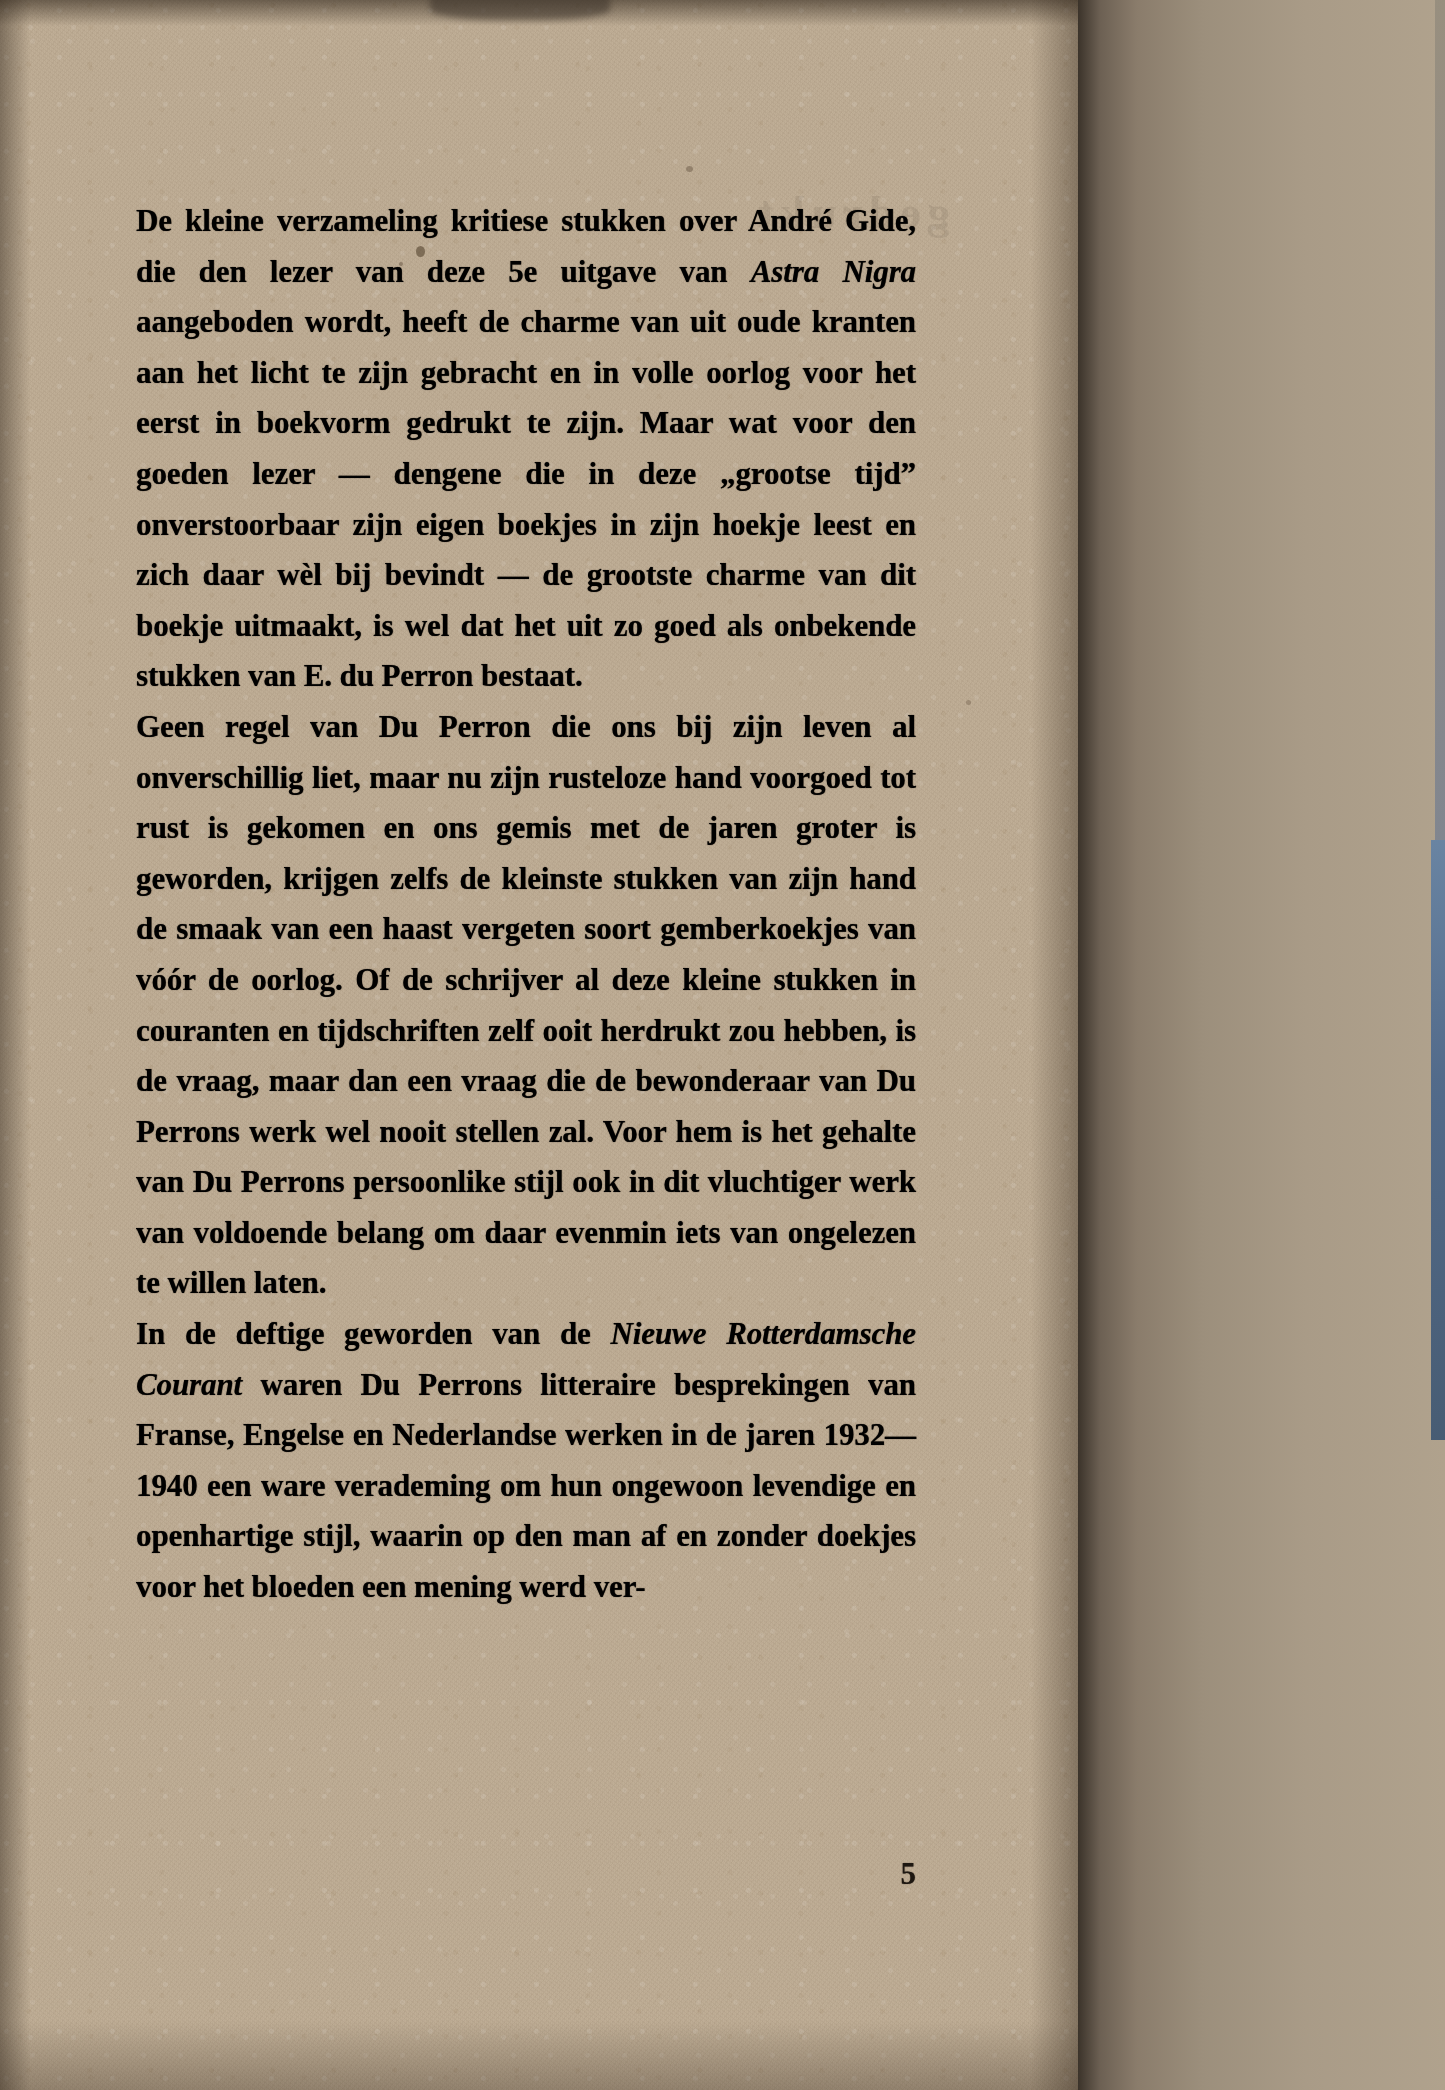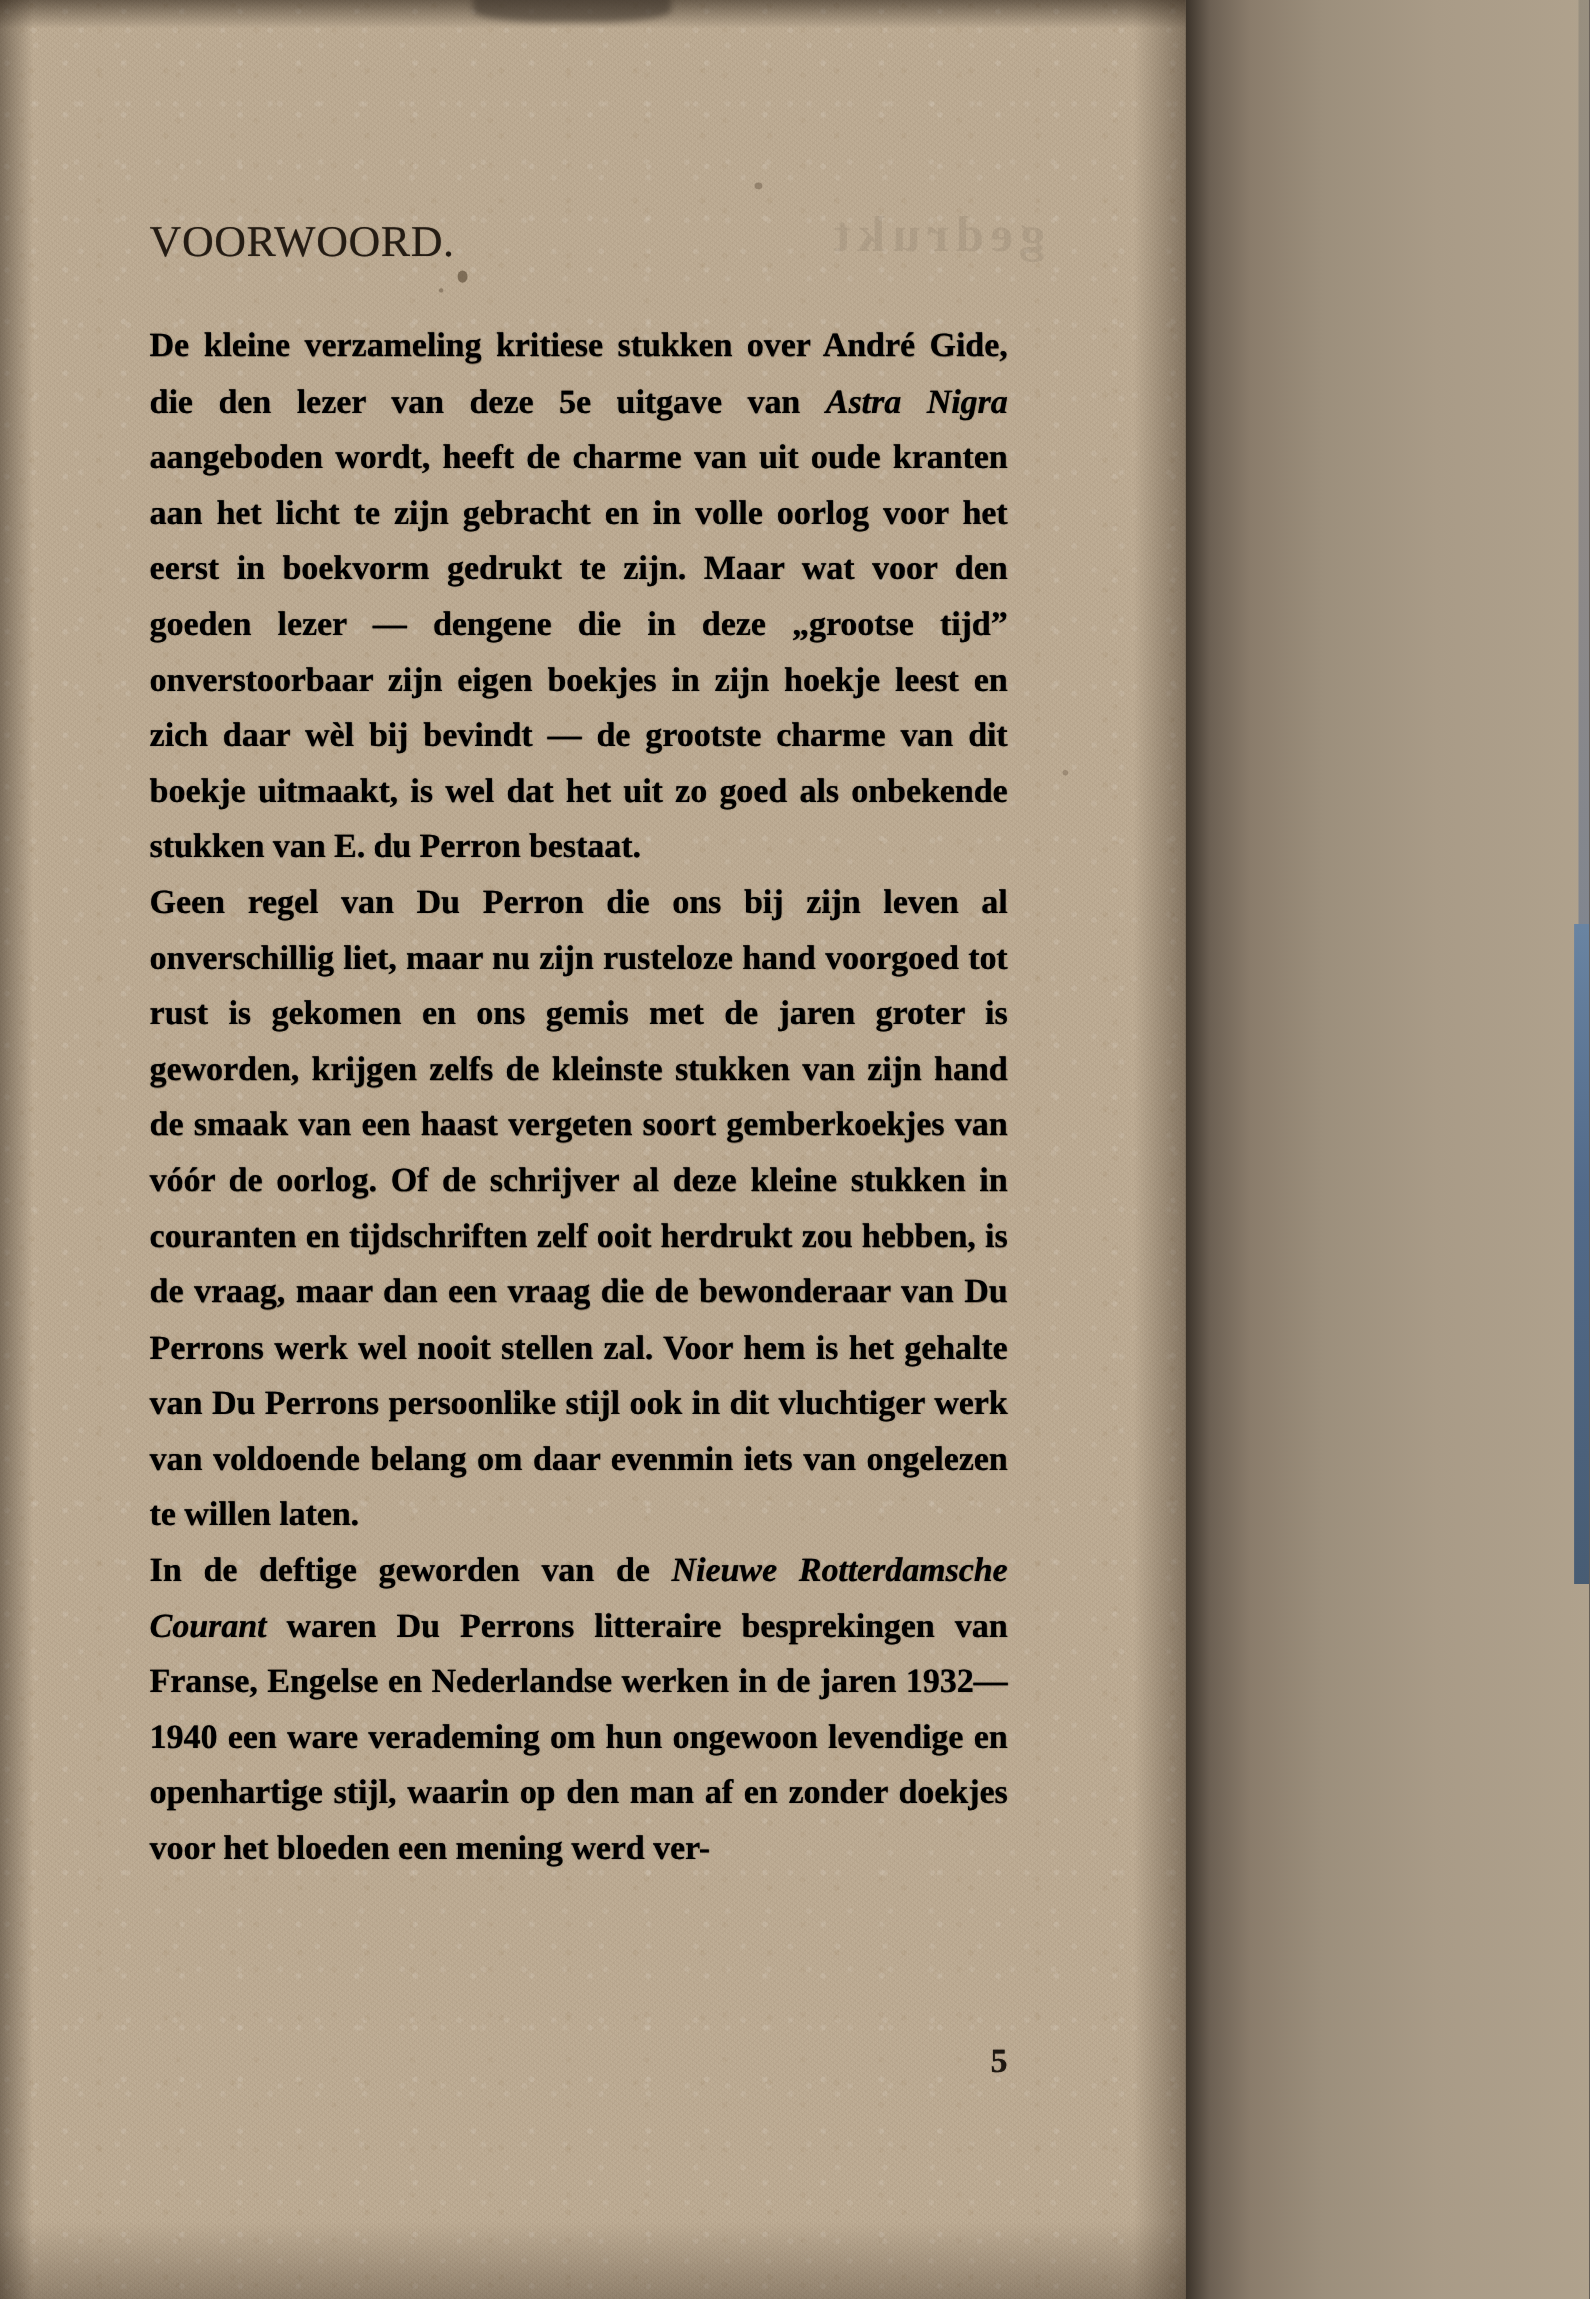--- a/index.html
+++ b/index.html
@@ -229,21 +229,20 @@
 
     <div class="bleed-through">gedrukt</div>
 
     <div class="speck s1"></div>
     <div class="speck s2"></div>
     <div class="speck s3"></div>
     <div class="speck s4"></div>
 
     <div class="textblock">
 
-      <h1 class="page-title">VOORWOORD.</h1>
 
       <p class="para"><span>De kleine verzameling kritiese stukken over André Gide, die den lezer van deze 5e uitgave van </span><i>Astra Nigra</i><span> aangeboden wordt, heeft de charme van uit oude kranten aan het licht te zijn gebracht en in volle oorlog voor het eerst in boekvorm gedrukt te zijn. Maar wat voor den goeden lezer — dengene die in deze „grootse tijd” onverstoorbaar zijn eigen boekjes in zijn hoekje leest en zich daar wèl bij bevindt — de grootste charme van dit boekje uitmaakt, is wel dat het uit zo goed als onbekende stukken van E. du Perron bestaat.</span></p>
       <p class="para"><span>Geen regel van Du Perron die ons bij zijn leven al onverschillig liet, maar nu zijn rusteloze hand voorgoed tot rust is gekomen en ons gemis met de jaren groter is geworden, krijgen zelfs de kleinste stukken van zijn hand de smaak van een haast vergeten soort gemberkoekjes van vóór de oorlog. Of de schrijver al deze kleine stukken in couranten en tijdschriften zelf ooit herdrukt zou hebben, is de vraag, maar dan een vraag die de bewonderaar van Du Perrons werk wel nooit stellen zal. Voor hem is het gehalte van Du Perrons persoonlike stijl ook in dit vluchtiger werk van voldoende belang om daar evenmin iets van ongelezen te willen laten.</span></p>
       <p class="para"><span>In de deftige geworden van de </span><i>Nieuwe Rotterdamsche Courant</i><span> waren Du Perrons litteraire besprekingen van Franse, Engelse en Nederlandse werken in de jaren 1932—1940 een ware verademing om hun ongewoon levendige en openhartige stijl, waarin op den man af en zonder doekjes voor het bloeden een mening werd ver-</span></p>
 
       <div class="folio">5</div>
     </div>
   </div>
 
   <div class="gutter">

